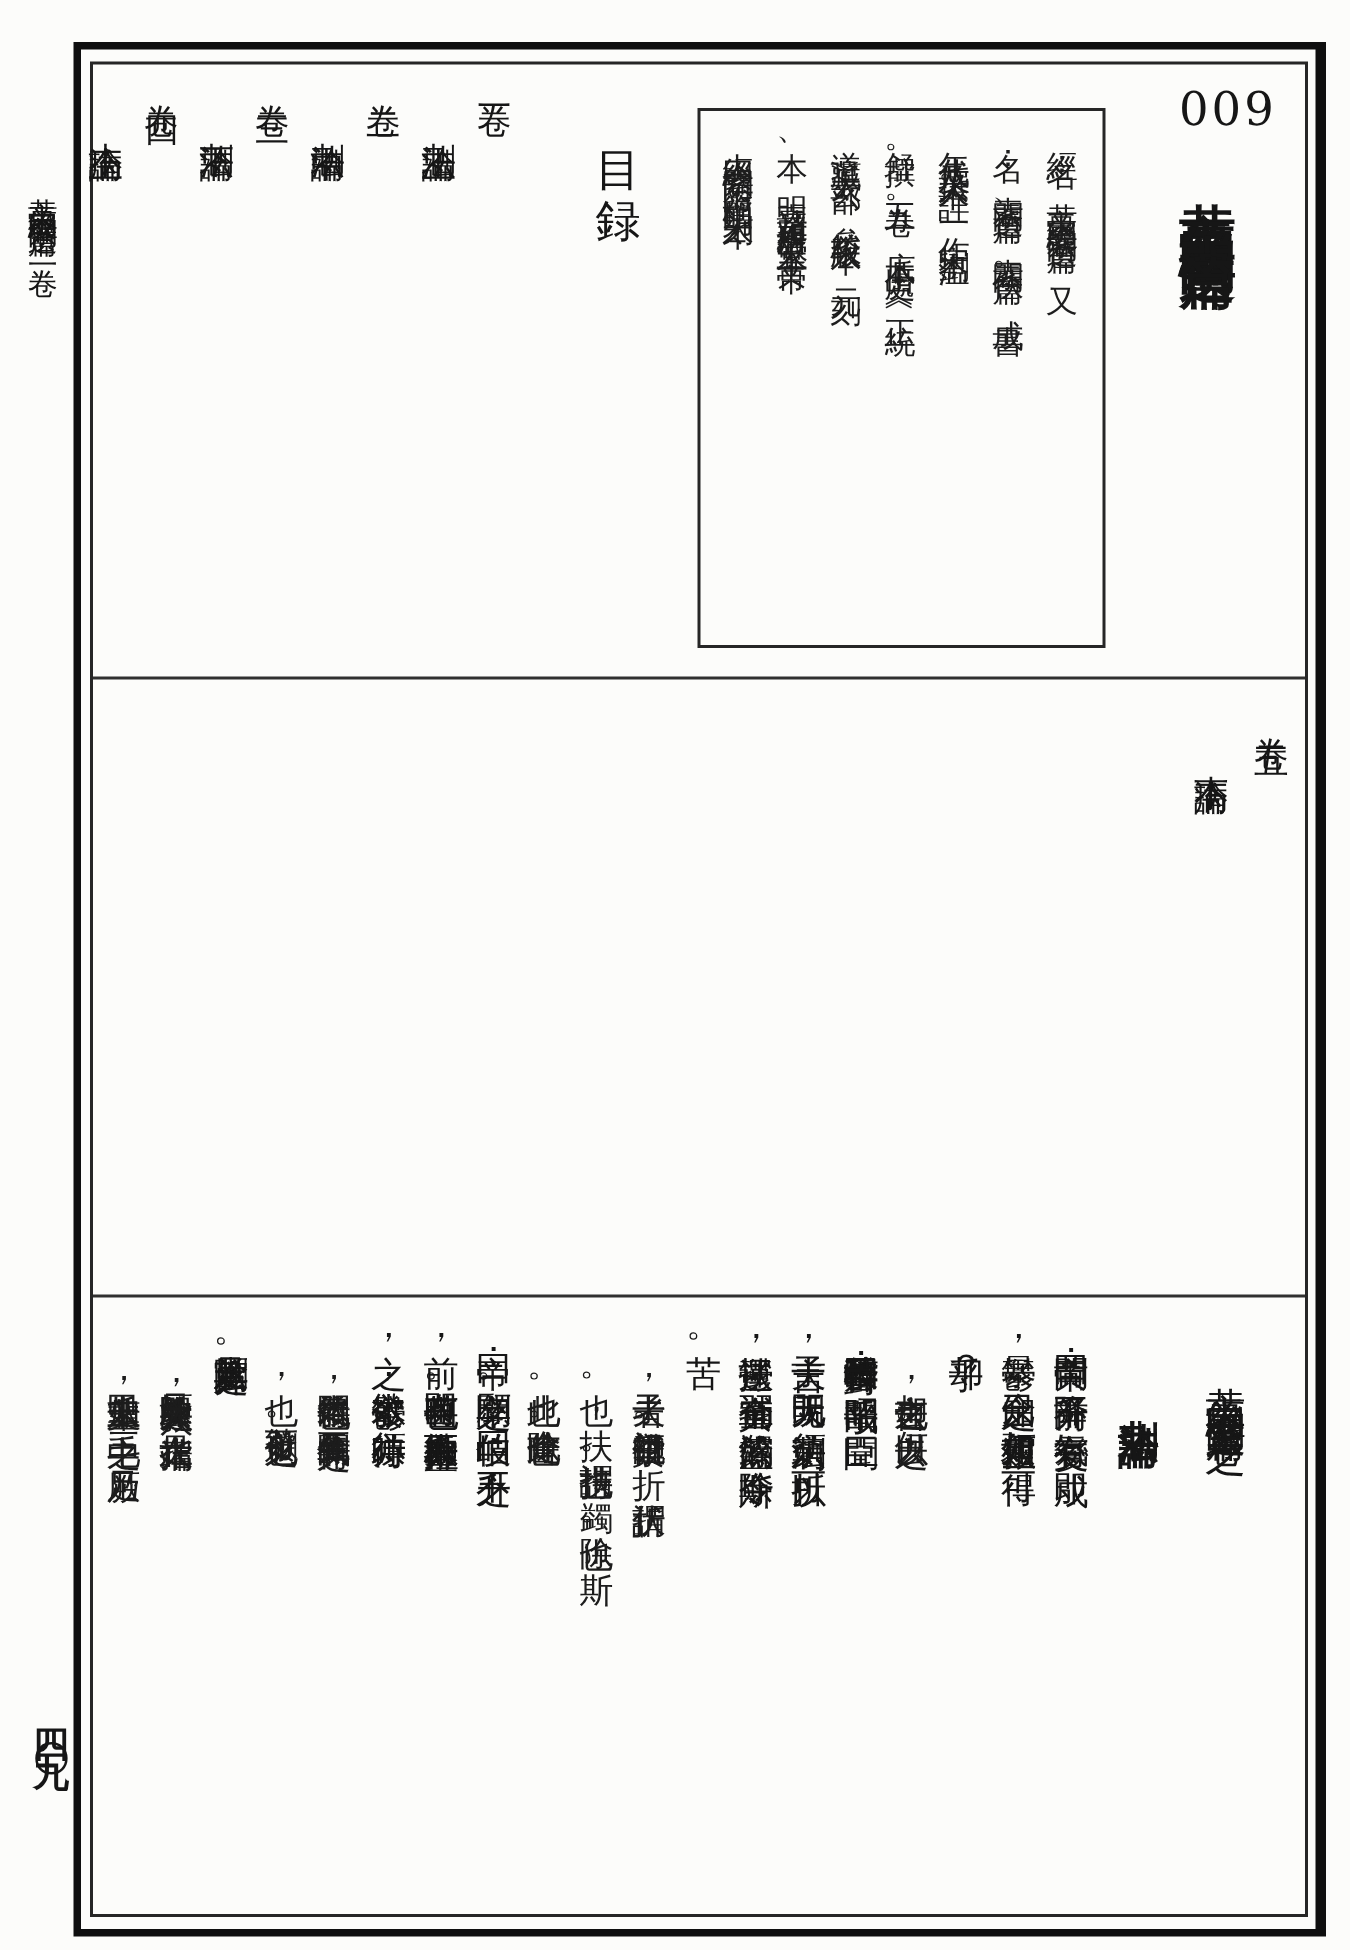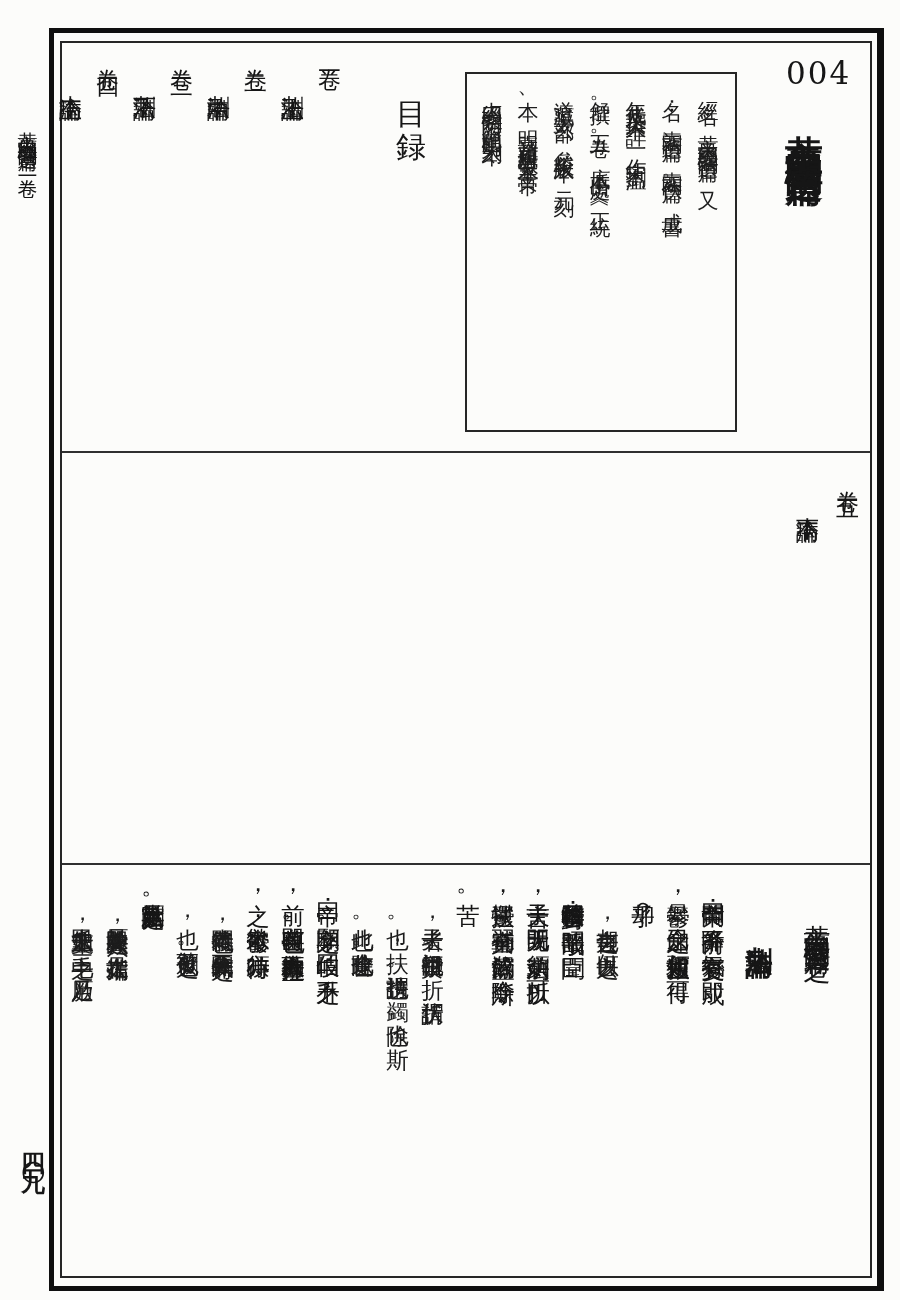--- a/index.html
+++ b/index.html
@@ -68,21 +68,21 @@
 
 <div class="page">
 
   <div class="margin-title">黄帝内經素問遺篇　卷一</div>
   <div class="margin-page">四〇九</div>
 
   <div class="outer">
     <div class="inner">
 
       <div class="sec-top">
-        <div class="code">004</div>
+        <div class="code">009</div>
         <div class="masthead">黄帝内經素問遺篇</div>
 
         <div class="colophon">
           <div class="ccol">經名：黄帝内經素問遺篇。又</div>
           <div class="ccol">名：素問遺篇、素問佚篇。成書</div>
           <div class="ccol">年代及撰人不詳。一作宋劉温</div>
           <div class="ccol">舒撰。五卷。底本出處：《正統</div>
           <div class="ccol">道藏》太玄部。參校版本：元刻</div>
           <div class="ccol">本、明嘉靖趙府居敬堂本《黄帝</div>
           <div class="ccol">内經素問》附（簡稱明刻本）。</div>

